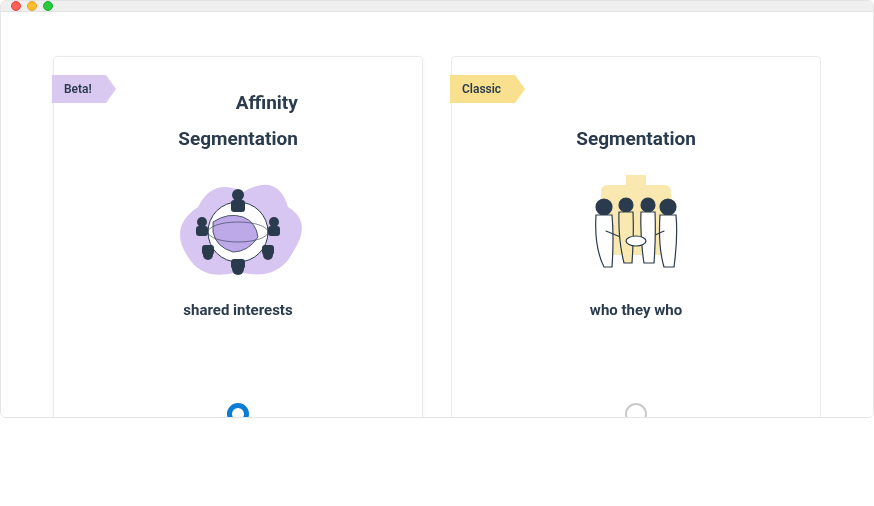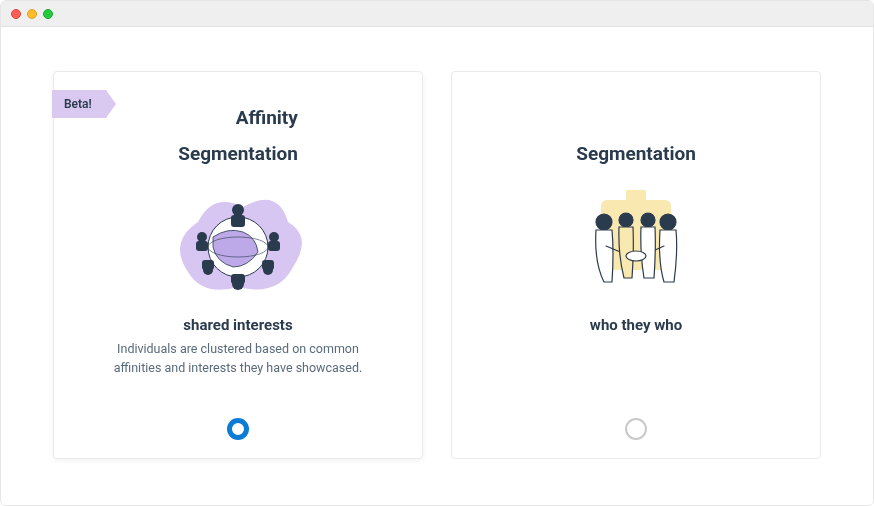--- a/index.html
+++ b/index.html
@@ -1,18 +1,18 @@
 <!DOCTYPE html>
 <html><head>
 <meta charset="utf-8">
 <style>
   * { box-sizing: border-box; margin: 0; padding: 0; }
   html, body { width: 874px; height: 506px; font-family: -apple-system, BlinkMacSystemFont, "Segoe UI", Roboto, sans-serif; }
   body { background: #fff; }
-  .window { width: 874px; height: 506px; border: 1px solid #e5e5e5; border-radius: 6px; overflow: hidden; background: #fff; display: flex; flex-direction: column; }
+  .window { width: 874px; height: 418px; border: 1px solid #e5e5e5; border-radius: 6px; overflow: hidden; background: #fff; display: flex; flex-direction: column; }
   .titlebar { height: 26px; background: #efefef; border-bottom: 1px solid #e2e2e2; display: flex; align-items: center; padding-left: 10px; gap: 6px; }
   .dot { width: 10px; height: 10px; border-radius: 50%; }
   .dot.red { background: #ff5f56; border: 0.5px solid #e0443e; }
   .dot.yellow { background: #ffbd2e; border: 0.5px solid #dea123; }
   .dot.green { background: #27c93f; border: 0.5px solid #1aab29; }
   .content { flex: 1; display: flex; justify-content: center; align-items: flex-start; gap: 28px; padding: 44px 30px 30px; background: #fff; }
   .card { position: relative; width: 370px; height: 388px; border: 1px solid #eaeaea; border-radius: 4px; background: #fff; padding: 28px 26px 18px; display: flex; flex-direction: column; align-items: center; }
   .card.selected { box-shadow: 0 2px 6px rgba(0,0,0,0.05); }
   .ribbon { position: absolute; top: 18px; left: -2px; height: 28px; display: flex; align-items: center; padding: 0 14px 0 12px; font-size: 12px; font-weight: 600; color: #2a3b4d; }
   .ribbon.purple { background: #d9c9f0; }
@@ -63,27 +63,29 @@
             <circle cx="116" cy="55" r="5"></circle>
               <rect x="110" y="59" width="12" height="10" rx="3"></rect>
             <circle cx="50" cy="88" r="5"></circle>
               <rect x="44" y="78" width="12" height="10" rx="3"></rect>
             <circle cx="110" cy="88" r="5"></circle>
               <rect x="104" y="78" width="12" height="10" rx="3"></rect>
           </g>
         </svg>
       </div>
       <div class="subtitle">shared interests</div>
-      <div class="desc">Individuals are clustered based on common affinities and interests they have showcased.</div>
       <div class="radio-wrap">
         <div class="radio selected"></div>
       </div>
     </div>
 
     <div class="card">
+      <div class="ribbon yellow">
+        <span>Classic</span>
+      </div>
       <div class="card-title">
         <br>
         <span>Segmentation</span>
       </div>
       <div class="illus-wrap">
         <svg viewBox="0 0 160 120" width="160" height="120">
           <rect x="45" y="18" width="70" height="70" rx="6" fill="#f9e8b0"></rect>
           <rect x="70" y="8" width="20" height="18" fill="#f9e8b0"></rect>
           <g stroke="#2a3b4d" stroke-width="1.2" fill="#fff">
             <g>

